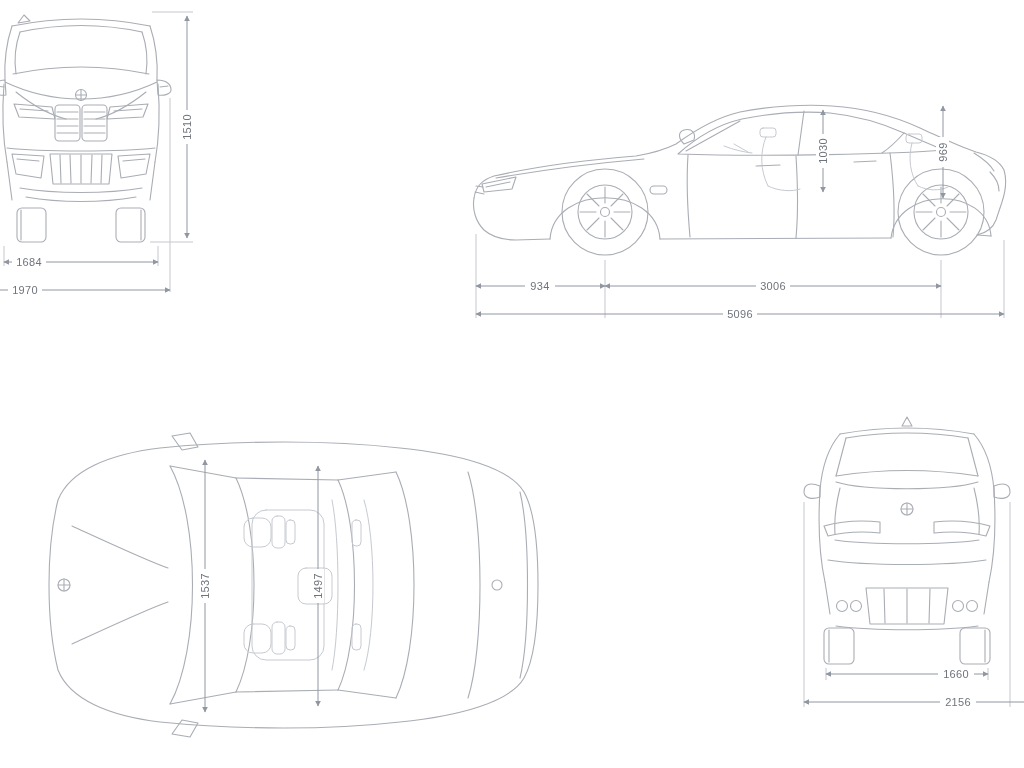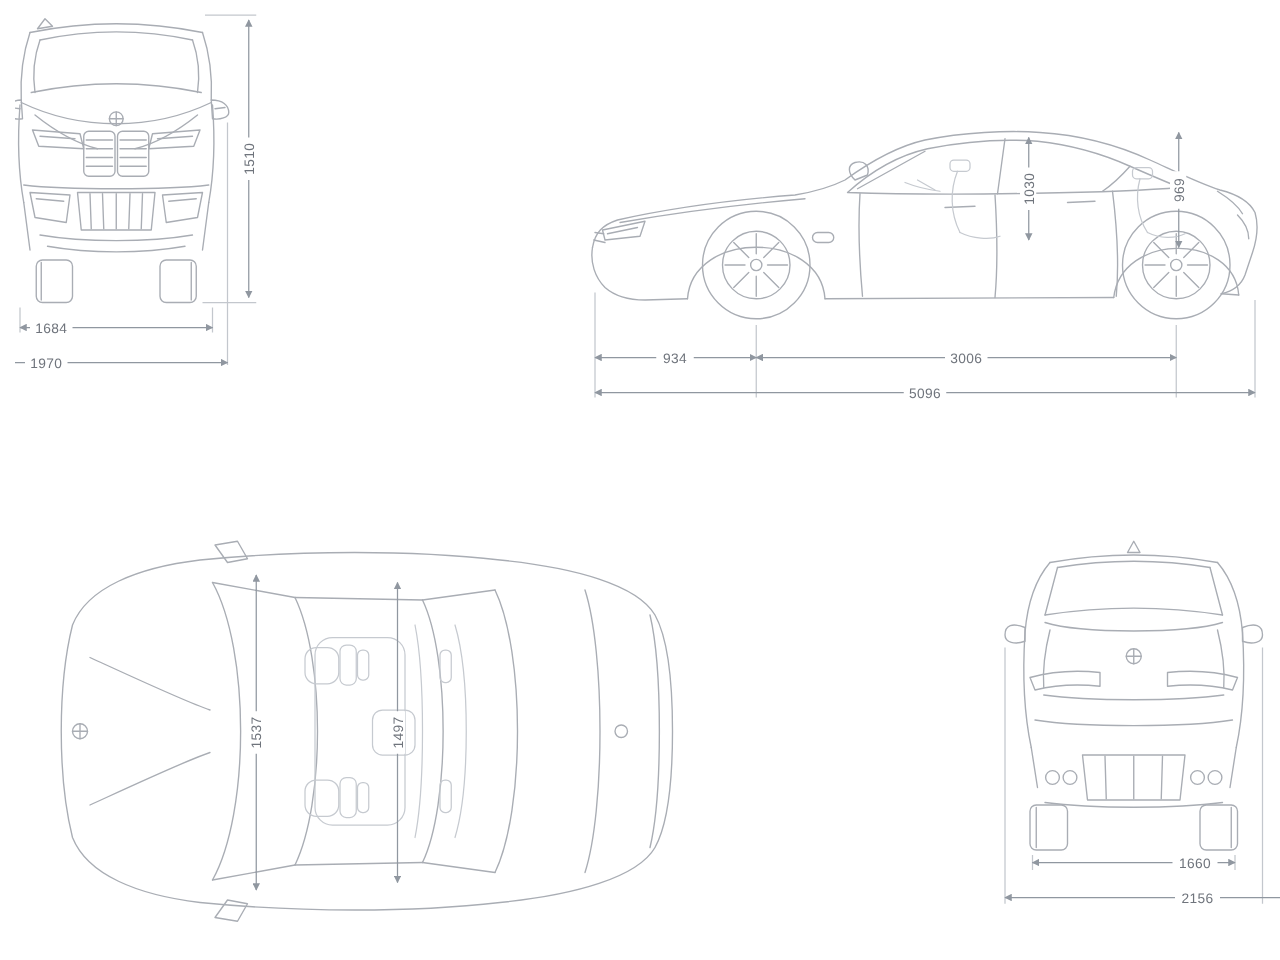--- a/index.html
+++ b/index.html
@@ -12,21 +12,21 @@
   .dim{stroke:#9097a0;stroke-width:1;fill:none;}
   .ext{stroke:#c3c7cd;stroke-width:1;fill:none;}
   .mask{fill:#ffffff;stroke:none;}
   text{font-family:"Liberation Sans",sans-serif;font-size:11px;fill:#6f747c;letter-spacing:0.3px;}
 </style>
 </head>
 <body>
 
 <div id="canvas">
 
-  <div class="view" style="left:0;top:20;width:210px;height:300px;padding-left:12px;">
+  <div class="view" style="left:0;top:20;width:210px;height:300px;">
     <svg width="210" height="300" viewBox="0 0 210 300">
       <defs>
         <marker id="arrF" viewBox="0 0 10 10" refX="9" refY="5" markerWidth="6" markerHeight="6" orient="auto-start-reverse">
           <path d="M0,0 L10,5 L0,10 Z" fill="#9097a0"></path>
         </marker>
       </defs>
 
       <g class="car">
         <path d="M 12,26 Q 81,12 150,26"></path>
         <path d="M 18,23 L 24,15 L 30,21 Z"></path>
@@ -234,21 +234,21 @@
 
         <line class="dim" x1="318" y1="36" x2="318" y2="276" marker-start="url(#arrT)" marker-end="url(#arrT)"></line>
         <g transform="translate(318,156) rotate(-90)">
           <rect class="mask" x="-17" y="-7" width="34" height="13"></rect>
           <text text-anchor="middle" y="4">1497</text>
         </g>
       </g>
     </svg>
   </div>
 
-  <div class="view" style="left:790px;top:428px;width:234px;height:300px;text-decoration:underline;">
+  <div class="view" style="left:790px;top:412px;width:234px;height:300px;text-decoration:underline;">
     <svg width="234" height="300" viewBox="0 0 234 300">
       <defs>
         <marker id="arrR" viewBox="0 0 10 10" refX="9" refY="5" markerWidth="6" markerHeight="6" orient="auto-start-reverse">
           <path d="M0,0 L10,5 L0,10 Z" fill="#9097a0"></path>
         </marker>
       </defs>
 
       <g class="car">
         <path d="M 50,22 Q 117,10 184,22"></path>
         <path d="M 112,14 L 117,5 L 122,14 Z"></path>

